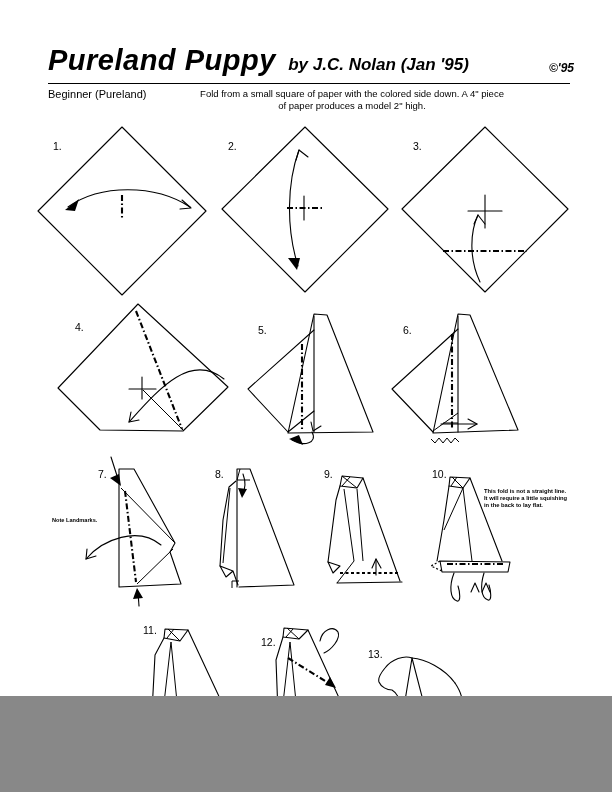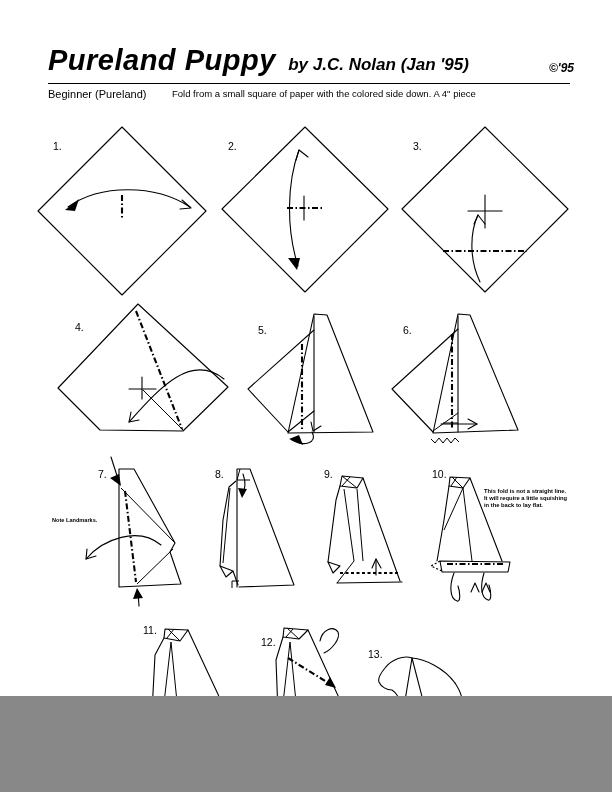--- a/index.html
+++ b/index.html
@@ -7,21 +7,21 @@
     position:relative; width:612px; height:696px; background:#fff;
     margin:0 auto; overflow:hidden;
     font-family:"Liberation Sans", sans-serif; color:#000;
   }
   .titlebar{position:absolute; left:48px; top:44px; width:516px; white-space:nowrap;}
   .title{font-size:29px; font-weight:bold; font-style:italic; letter-spacing:0.5px; display:inline-block;}
   .byline{font-size:17px; font-weight:bold; font-style:italic; display:inline-block; margin-left:8px;}
   .copyright{position:absolute; right:38px; top:48px; font-size:12px; font-weight:bold; font-style:italic;margin-top:13px;}
   .rule{position:absolute; left:48px; top:83px; width:522px; border-top:1.6px solid #000;}
   .level{position:absolute; left:48px; top:88px; font-size:11px;}
-  .instructions{position:absolute; left:172px; top:88px; font-size:9.5px; line-height:12px; width:360px;}
+  .instructions{position:absolute; left:172px; top:88px; font-size:9.5px; line-height:12px; width:360px;text-align:center;}
   .footer{position:absolute; right:36px; top:736px; font-size:13.5px; font-weight:bold; font-style:italic;
           font-family:"DejaVu Serif", serif;}
   svg{position:absolute; left:0; top:0;}
   .ln{stroke:#000; stroke-width:1.1; fill:none; stroke-linecap:round; stroke-linejoin:round;}
   .thin{stroke:#000; stroke-width:1; fill:none;}
   .fold{stroke:#000; stroke-width:2.1; fill:none; stroke-dasharray:6,2.5,1.5,2.5;}
   .dsh{stroke:#000; stroke-width:2; fill:none; stroke-dasharray:3,2.5;}
   .dot{stroke:#000; stroke-width:1.2; fill:none; stroke-dasharray:2,2;}
   .fill{fill:#000; stroke:none;}
   text.step{font:10.5px "Liberation Sans",sans-serif; fill:#000;}
@@ -35,20 +35,21 @@
 
   <div class="titlebar">
     <span class="title">Pureland Puppy</span>
     <span class="byline">by J.C. Nolan (Jan '95)</span>
   </div>
   <div class="copyright">©'95</div>
   <div class="rule"></div>
   <div class="level">Beginner (Pureland)</div>
   <div class="instructions">
     <div>Fold from a small square of paper  with the colored side down.  A 4" piece</div>
+    <div>of paper produces a model 2" high.</div>
   </div>
 
   <svg width="612" height="792" viewBox="0 0 612 792">
 
     <g>
       <text class="step" x="53" y="150">1.</text>
       <path class="ln" d="M122,127 L206,211 L122,295 L38,211 Z"></path>
       <line class="fold" x1="122" y1="195" x2="122" y2="218" stroke-dasharray="4,2,1.5,2"></line>
       <path class="ln" d="M68,207 C100,184 155,184 190,207"></path>
       <path class="fill" d="M65,210 L79,199 L75,211 Z"></path>

